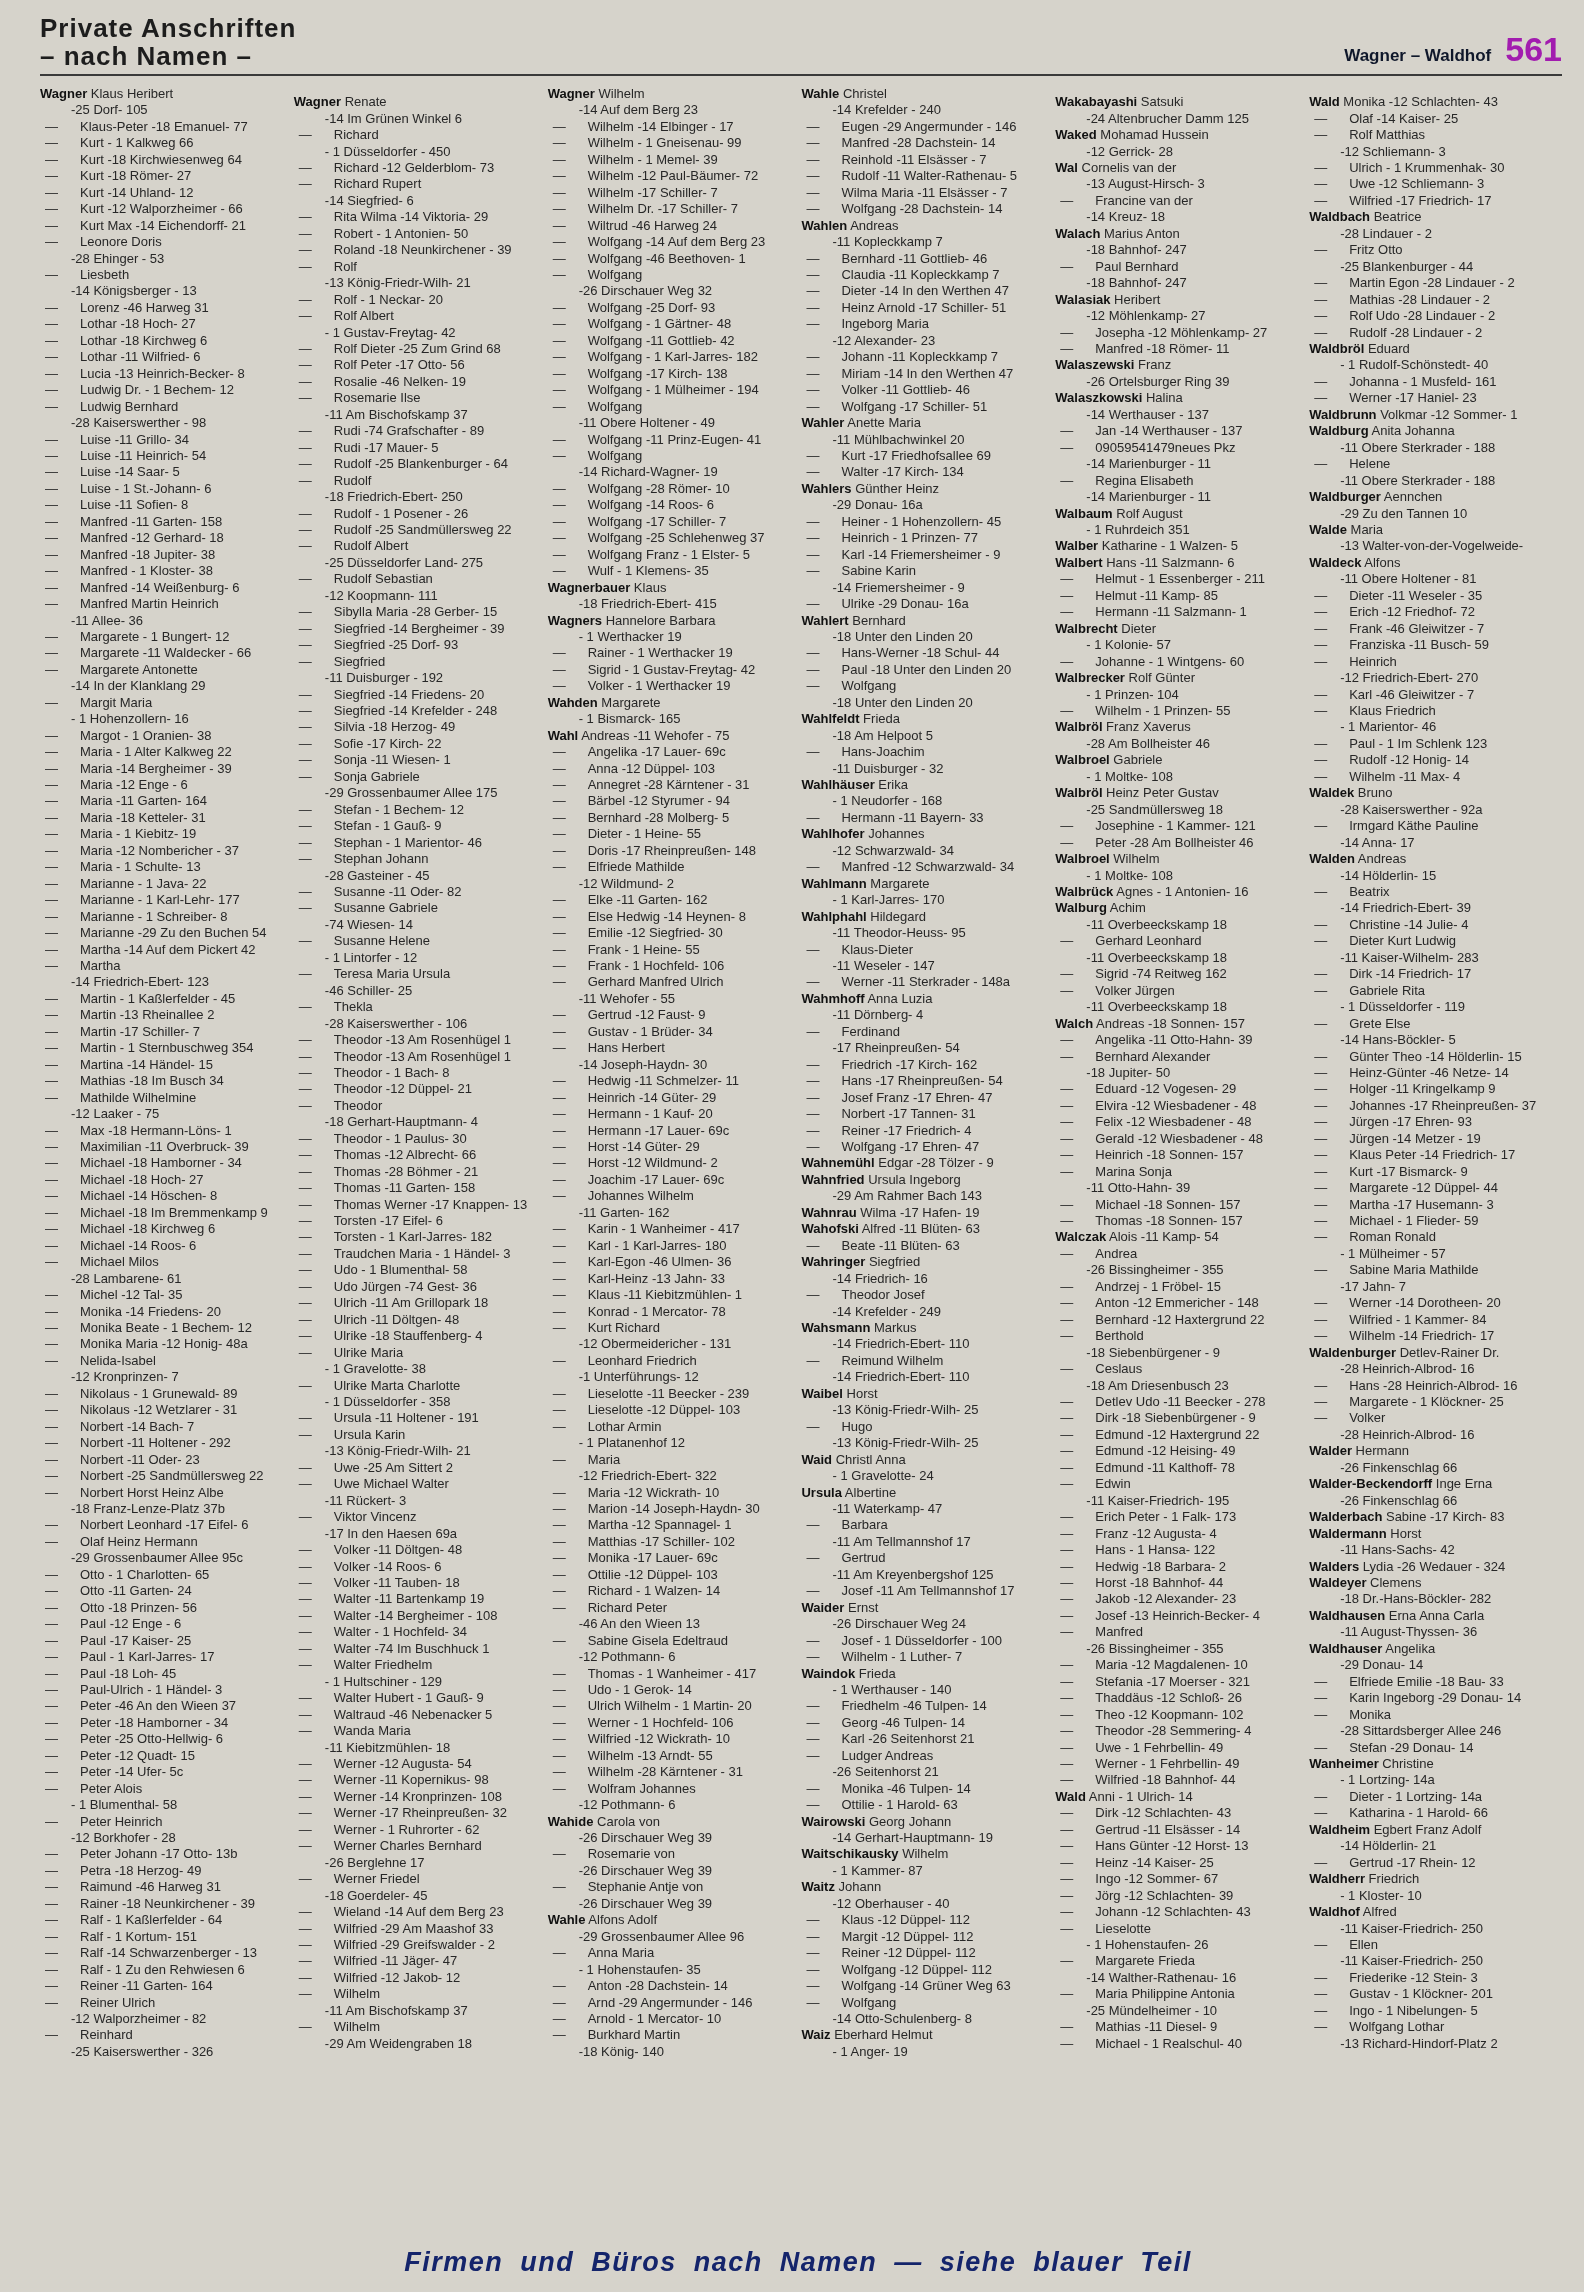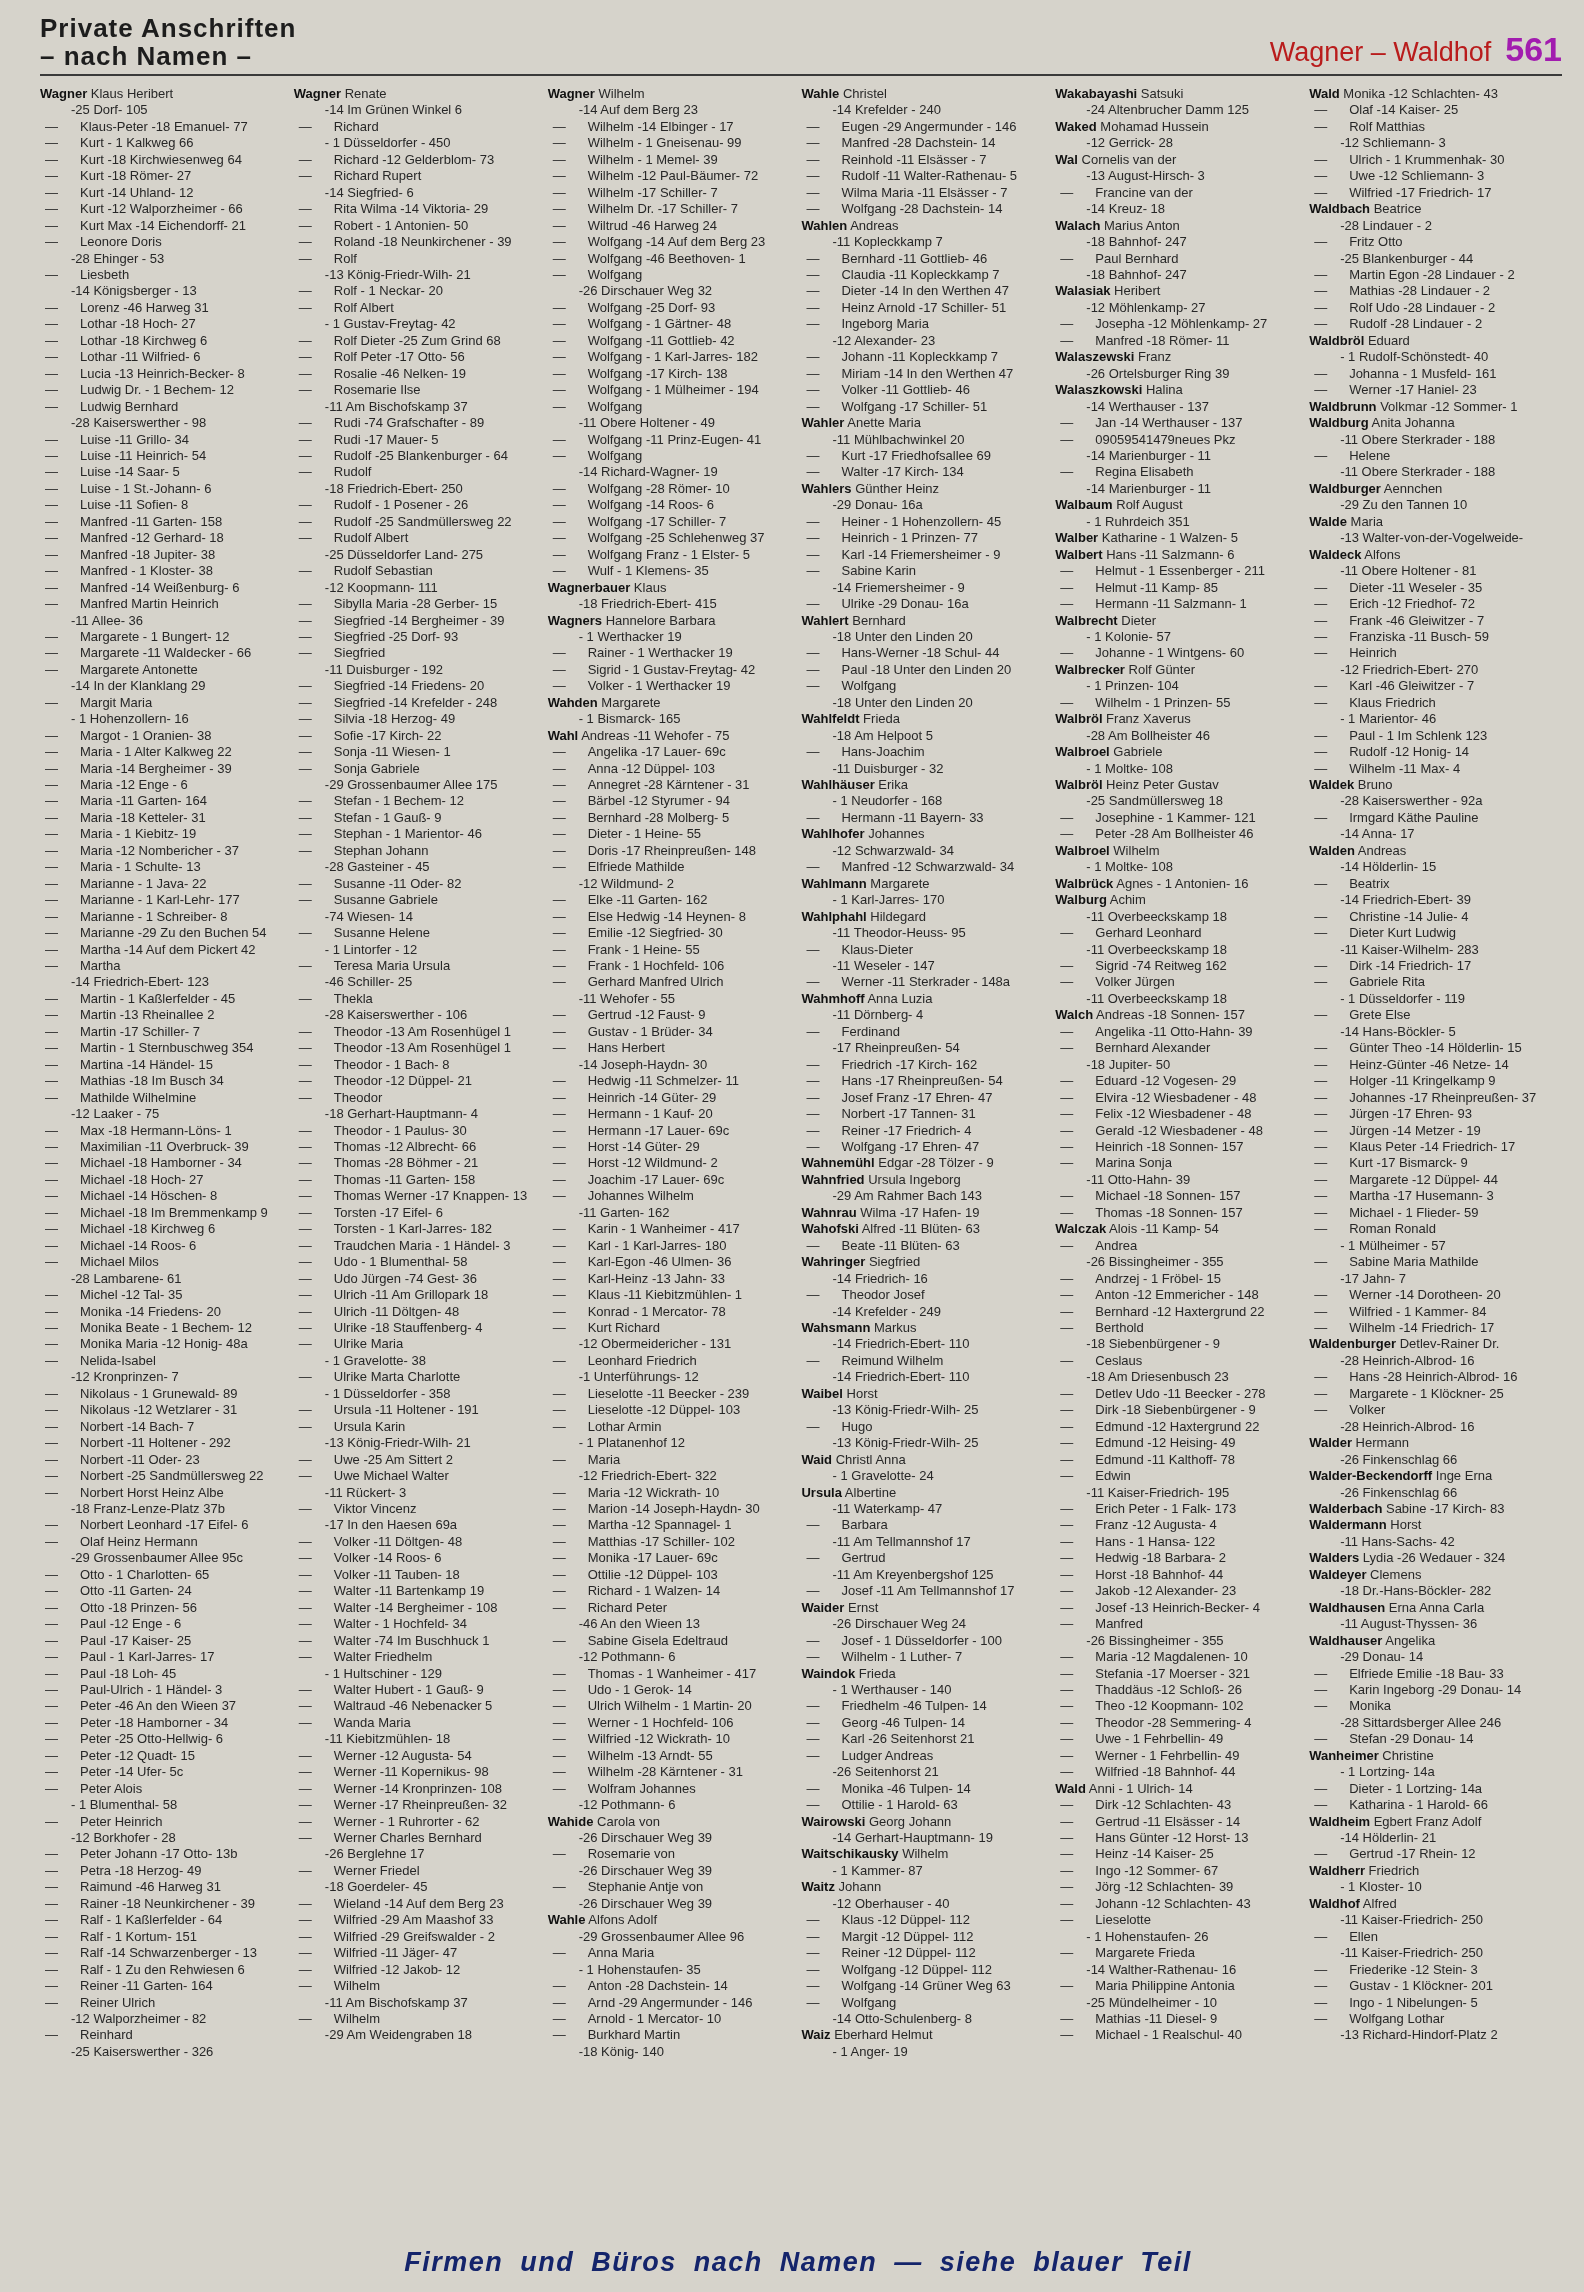--- a/index.html
+++ b/index.html
@@ -7,24 +7,24 @@
     width:1584px;height:2292px;position:relative;
     background:#d6d3cb;
     font-family:"Liberation Sans", sans-serif;
     color:#222;
     overflow:hidden;
   }
   .page{position:absolute;inset:0;padding:14px 22px 12px 40px;box-sizing:border-box;}
   .hdr{display:flex;justify-content:space-between;align-items:flex-start;}
   .hdr-left{font-weight:700;font-size:26px;line-height:28px;color:#1d1d1d;letter-spacing:1px;}
   .hdr-right{display:flex;align-items:baseline;gap:14px;margin-top:16px;}
-  .hdr-range{font-weight:400;font-size:27px;color:#b91c1c;}
+  .hdr-range{font-weight:700;font-size:17px;color:#0f172a;}
   .hdr-page{font-weight:700;font-size:34px;color:#a21caf;}
   .rule{border-top:2px solid #3a3a3a;margin-top:4px;}
-  .cols{display:flex;gap:1px;margin-top:10px;}
+  .cols{display:flex;gap:1px;margin-top:10px;align-items:center;}
   .col{flex:1 1 0;min-width:0;}
   .ln{font-size:13px;line-height:16.45px;white-space:nowrap;color:#272727;}
   .ln.head{padding-left:0;}
   .ln.head .sn{font-weight:700;color:#111;}
   .ln.dash{position:relative;padding-left:40px;}
   .ln.dash .dh{position:absolute;left:5px;top:0;color:#2c2c2c;}
   .ln.cont{padding-left:31px;}
   .footer{
     position:absolute;left:12px;right:0;bottom:14px;text-align:center;
     font-weight:700;font-style:italic;font-size:27px;color:#14246b;

